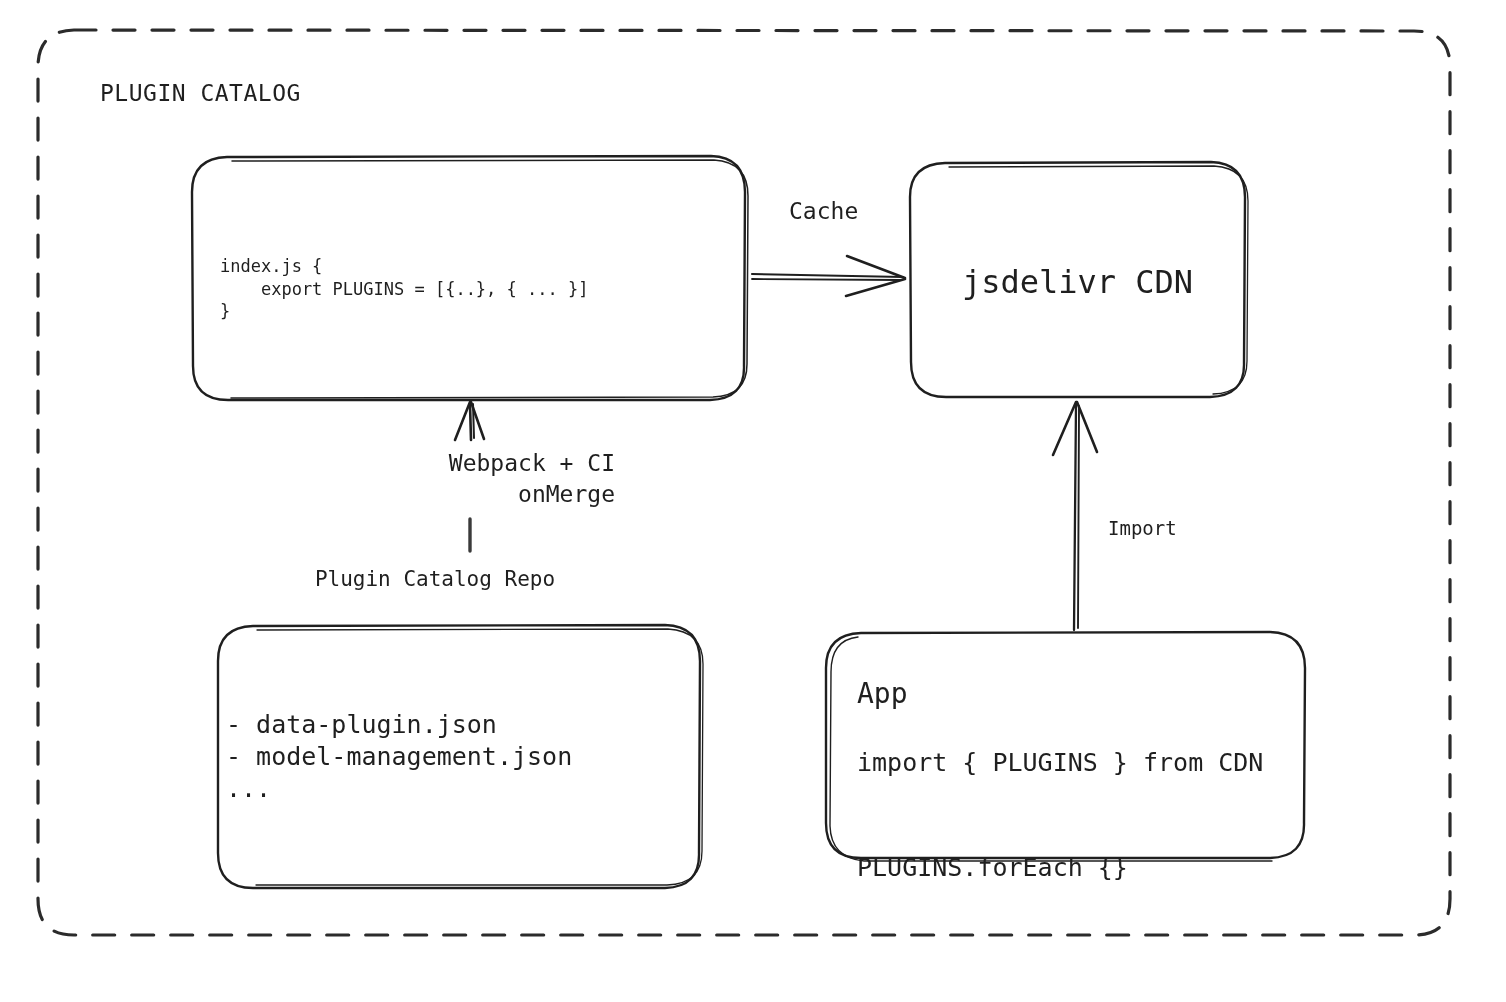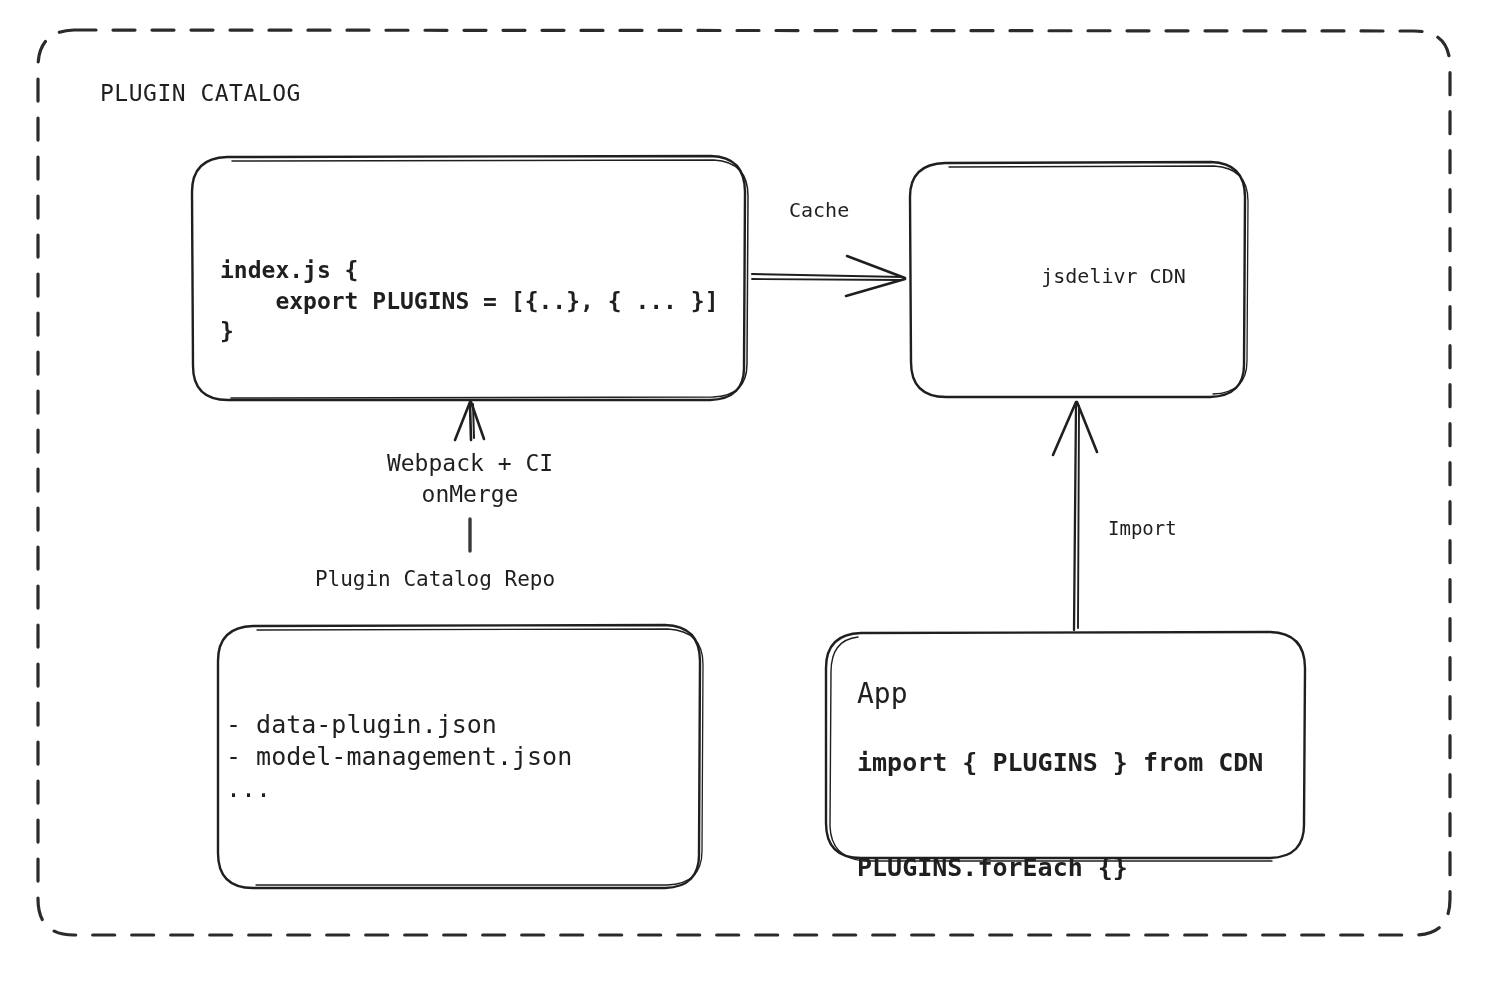--- a/index.html
+++ b/index.html
@@ -49,46 +49,44 @@
   #npm-title {
     left: 192px;
     top: 196px;
     width: 553px;
     text-align: center;
     font-size: 21px;
   }
   #npm-code {
     left: 220px;
     top: 255px;
-    font-size: 23px;
+    font-size: 17px;
     line-height: 1.33;
-    font-weight: bold;
   }
 
   
   #cdn-title {
     left: 910px;
     top: 266px;
     width: 335px;
     text-align: center;
-    font-size: 20px;
-    padding-left: 36px;
+    font-size: 32px;
   }
 
   
   #cache-label {
     left: 789px;
     top: 200px;
-    font-size: 20px;
+    font-size: 23px;
   }
   #webpack-label {
     left: 325px;
     top: 448px;
     width: 290px;
-    text-align: center;
+    text-align: right;
     font-size: 23px;
     line-height: 1.35;
   }
   #import-label {
     left: 1108px;
     top: 519px;
     font-size: 19px;
   }
 
   
@@ -110,21 +108,20 @@
   #app-title {
     left: 857px;
     top: 680px;
     font-size: 28px;
   }
   #app-code {
     left: 857px;
     top: 737px;
     font-size: 25px;
     line-height: 2.1;
-    font-weight: bold;
   }
 </style>
 </head>
 <body>
 
 <div id="canvas">
 
   <svg class="layer-svg" viewBox="0 0 1506 1002" xmlns="http://www.w3.org/2000/svg">
 
     <g>

